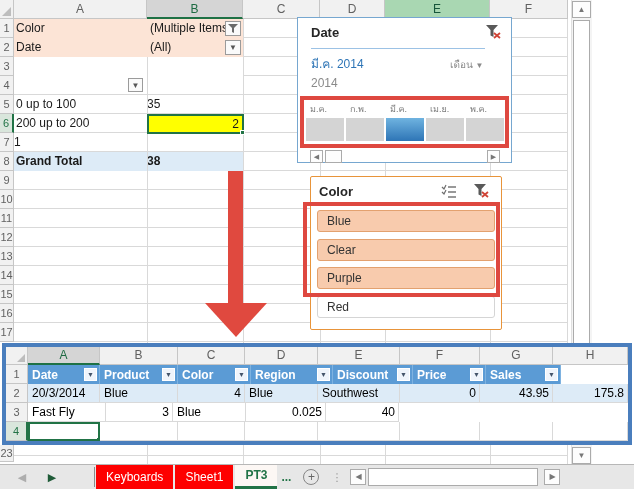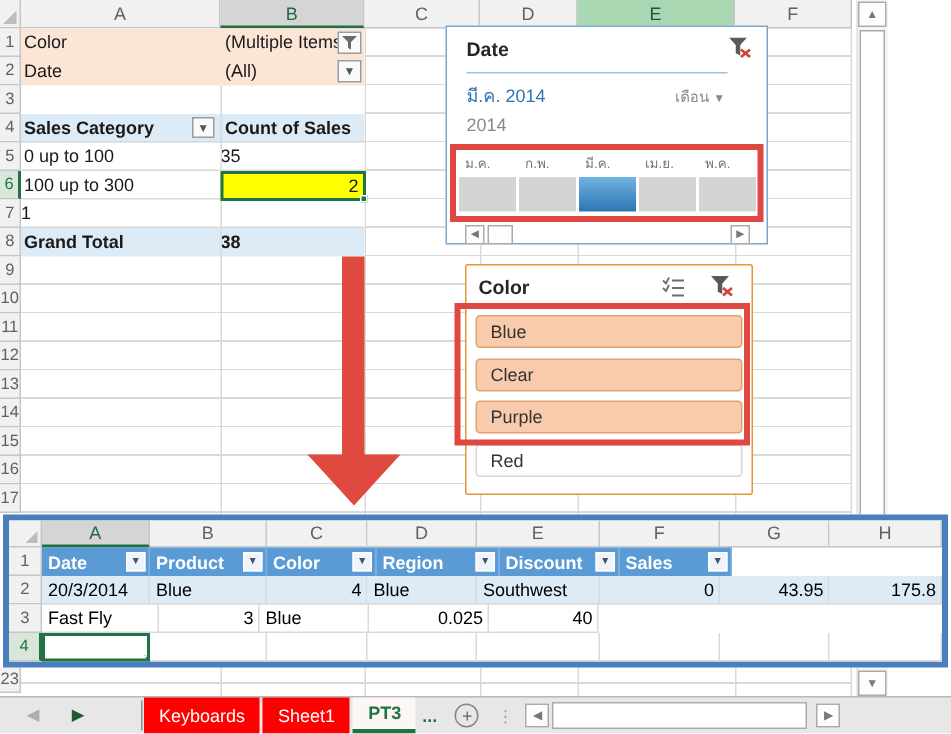--- a/index.html
+++ b/index.html
@@ -190,32 +190,28 @@
       <div class="pv-a">Date</div>
       <div class="pv-b filterval">(All)</div>
     </div>
     <div class="mini-btn" style="left:211px;top:2px">
       <svg width="10" height="10" viewBox="0 0 10 10">
         <polygon points="0,0 10,0 6,4 6,9 4,8 4,4" fill="#6A6A6A"></polygon>
       </svg>
     </div>
     <div class="mini-btn" style="left:211px;top:21px">▼</div>
 
-    <div class="pv-row blueband bold" style="top:57px">
-      <div class="pv-a">Sales Category</div>
-      <div class="pv-b filterval">Count of Sales</div>
-    </div>
     <div class="mini-btn" style="left:114px;top:59px;width:15px;height:14px">▼</div>
 
     <div class="pv-row" style="top:76px">
       <div class="pv-a">0 up to 100</div>
       <div class="pv-b">35</div>
     </div>
     <div class="pv-row" style="top:95px">
-      <div class="pv-a">100 up to 300</div>
+      <div class="pv-a">200 up to 200</div>
       <div class="pv-b"></div>
     </div>
     <div class="pv-row" style="top:114px">
       <div class="pv-b">1</div>
     </div>
     <div class="pv-row blueband bold" style="top:133px">
       <div class="pv-a">Grand Total</div>
       <div class="pv-b">38</div>
     </div>
 
@@ -317,20 +313,24 @@
       <div class="th-cell" style="width:73px">
           <span>Color</span>
           <span class="th-dd">▼</span>
         </div>
       <div class="th-cell" style="width:82px">
           <span>Region</span>
           <span class="th-dd">▼</span>
         </div>
       <div class="th-cell" style="width:80px">
           <span>Discount</span>
+          <span class="th-dd">▼</span>
+        </div>
+      <div class="th-cell" style="width:73px">
+          <span>Price</span>
           <span class="th-dd">▼</span>
         </div>
       <div class="th-cell" style="width:75px">
           <span>Sales</span>
           <span class="th-dd">▼</span>
         </div>
     </div>
 
     <div class="i-row">
       <div class="i-rowhdr">2</div>

